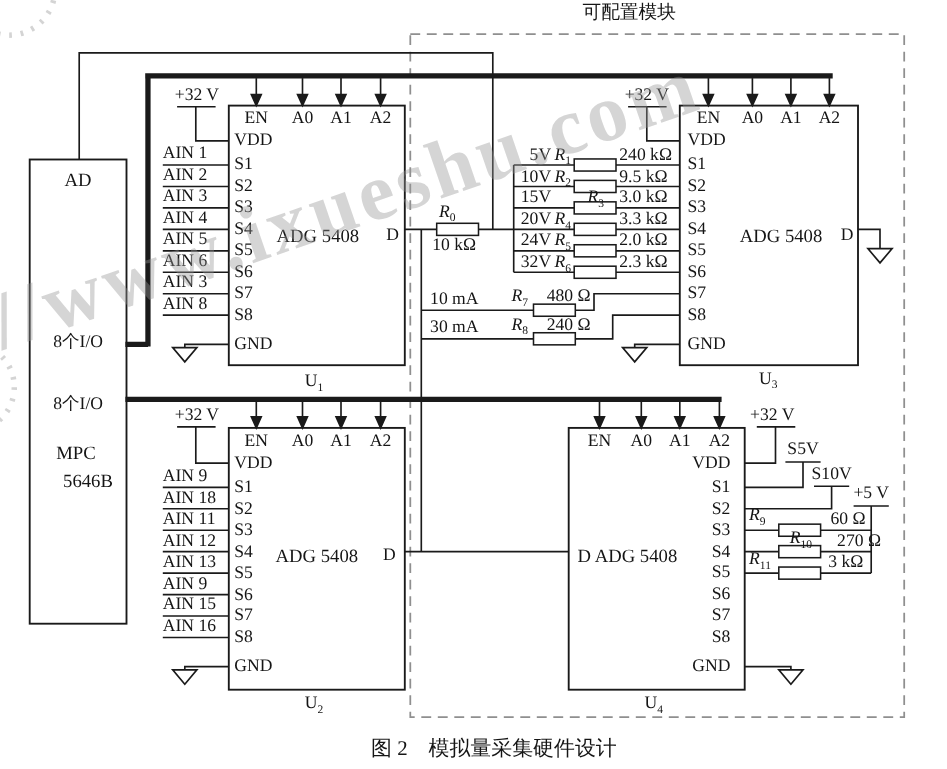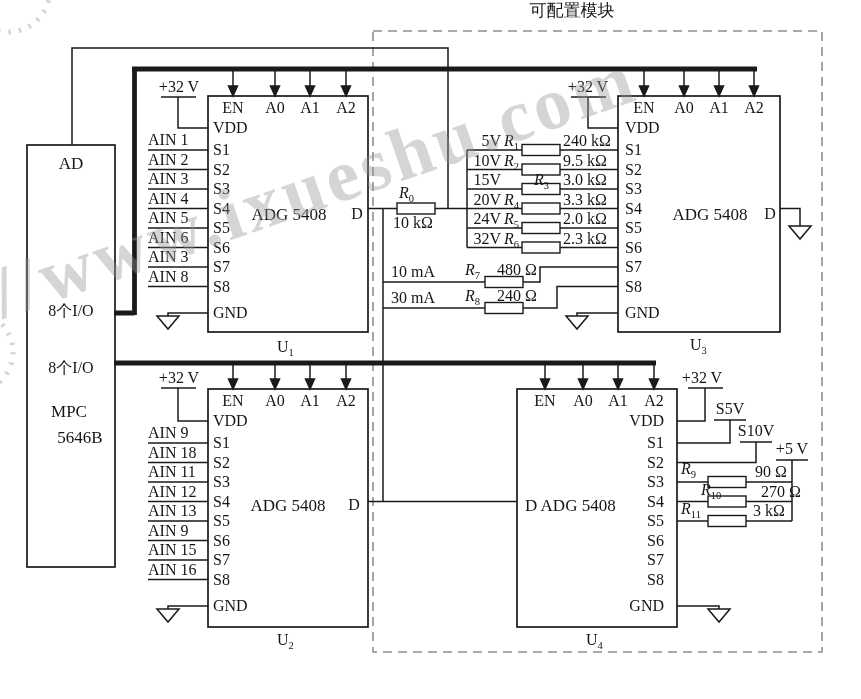--- a/index.html
+++ b/index.html
@@ -132,20 +132,21 @@
       <polygon points="708,609 730,609 719,622"></polygon>
     </g>
 
     <g fill="none" stroke="#d4d4d4" stroke-width="5" stroke-dasharray="2.5 8">
       <circle cx="8" cy="-10" r="42"></circle>
       <circle cx="-27" cy="352" r="40"></circle>
     </g>
   </svg>
 
   <span class="t c f17" style="left:572px;top:2px">可配置模块</span>
+  <span class="t c f19" style="left:449px;top:671px">图 2　模拟量采集硬件设计</span>
 
   <span class="t c f17" style="left:71px;top:155px">AD</span>
   <span class="t c" style="left:71px;top:303px">8个I/O</span>
   <span class="t c" style="left:71px;top:360px">8个I/O</span>
   <span class="t c f17" style="left:69px;top:403px">MPC</span>
   <span class="t c f17" style="left:80px;top:429px">5646B</span>
 
   <span class="t c" style="left:179px;top:79px">+32 V</span>
   <span class="t c" style="left:588px;top:79px">+32 V</span>
   <span class="t c" style="left:179px;top:370px">+32 V</span>
@@ -266,20 +267,20 @@
   <span class="t it" style="left:465px;top:262px"><span>R</span><sub>7</sub></span>
   <span class="t" style="left:497px;top:262px">480 Ω</span>
   <span class="t" style="left:391px;top:290px">30 mA</span>
   <span class="t it" style="left:465px;top:288px"><span>R</span><sub>8</sub></span>
   <span class="t" style="left:497px;top:288px">240 Ω</span>
 
   <span class="t c" style="left:730px;top:401px">S5V</span>
   <span class="t c" style="left:756px;top:423px">S10V</span>
   <span class="t c" style="left:792px;top:441px">+5 V</span>
   <span class="t it" style="left:681px;top:461px"><span>R</span><sub>9</sub></span>
-  <span class="t" style="left:755px;top:464px">90 Ω</span>
-  <span class="t it" style="left:701px;top:482px"><span>R</span><sub>10</sub></span>
+  <span class="t" style="left:755px;top:464px">60 Ω</span>
+  <span class="t it" style="left:718px;top:482px"><span>R</span><sub>10</sub></span>
   <span class="t" style="left:761px;top:484px">270 Ω</span>
   <span class="t it" style="left:681px;top:501px"><span>R</span><sub>11</sub></span>
   <span class="t" style="left:753px;top:503px">3 kΩ</span>
 
   <div class="wm">://www.ixueshu.com</div>
 </div>
 
 </body></html>

